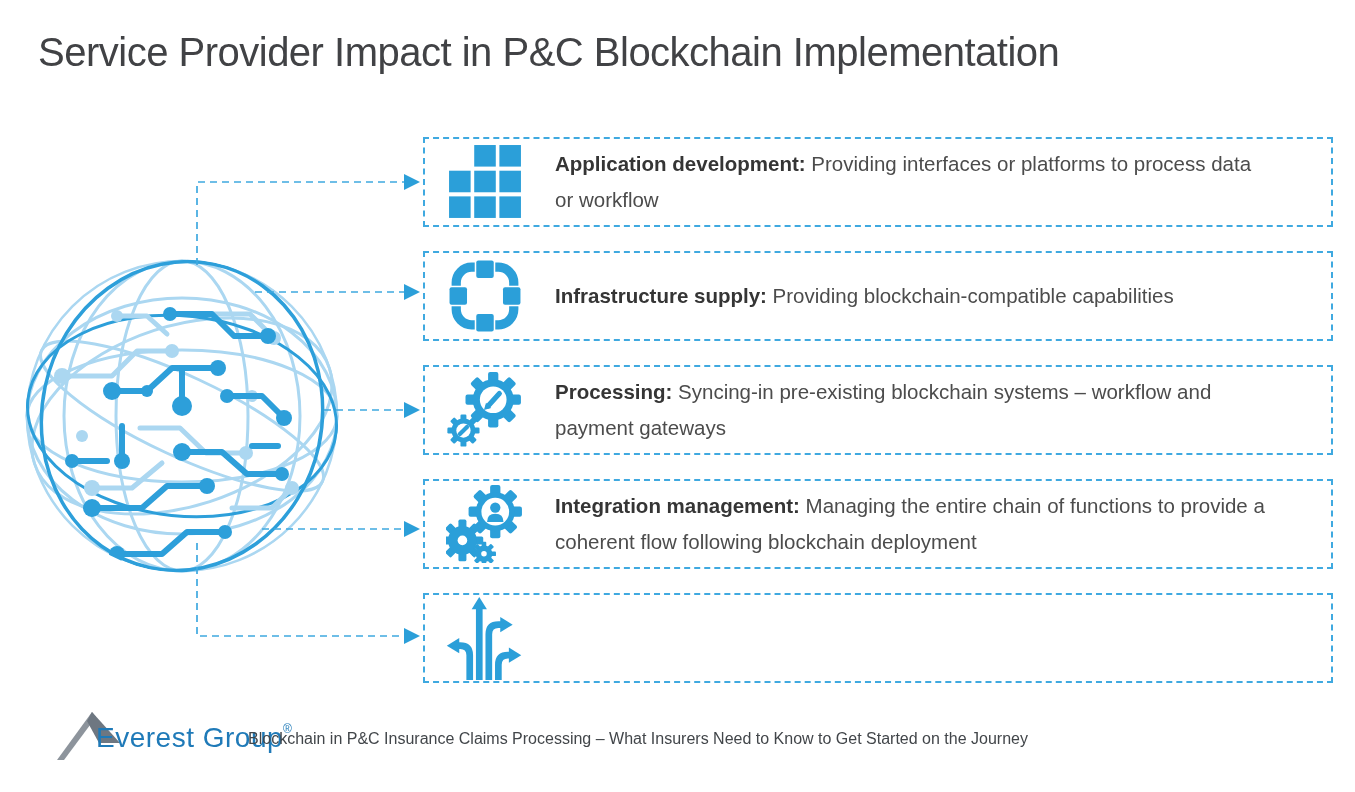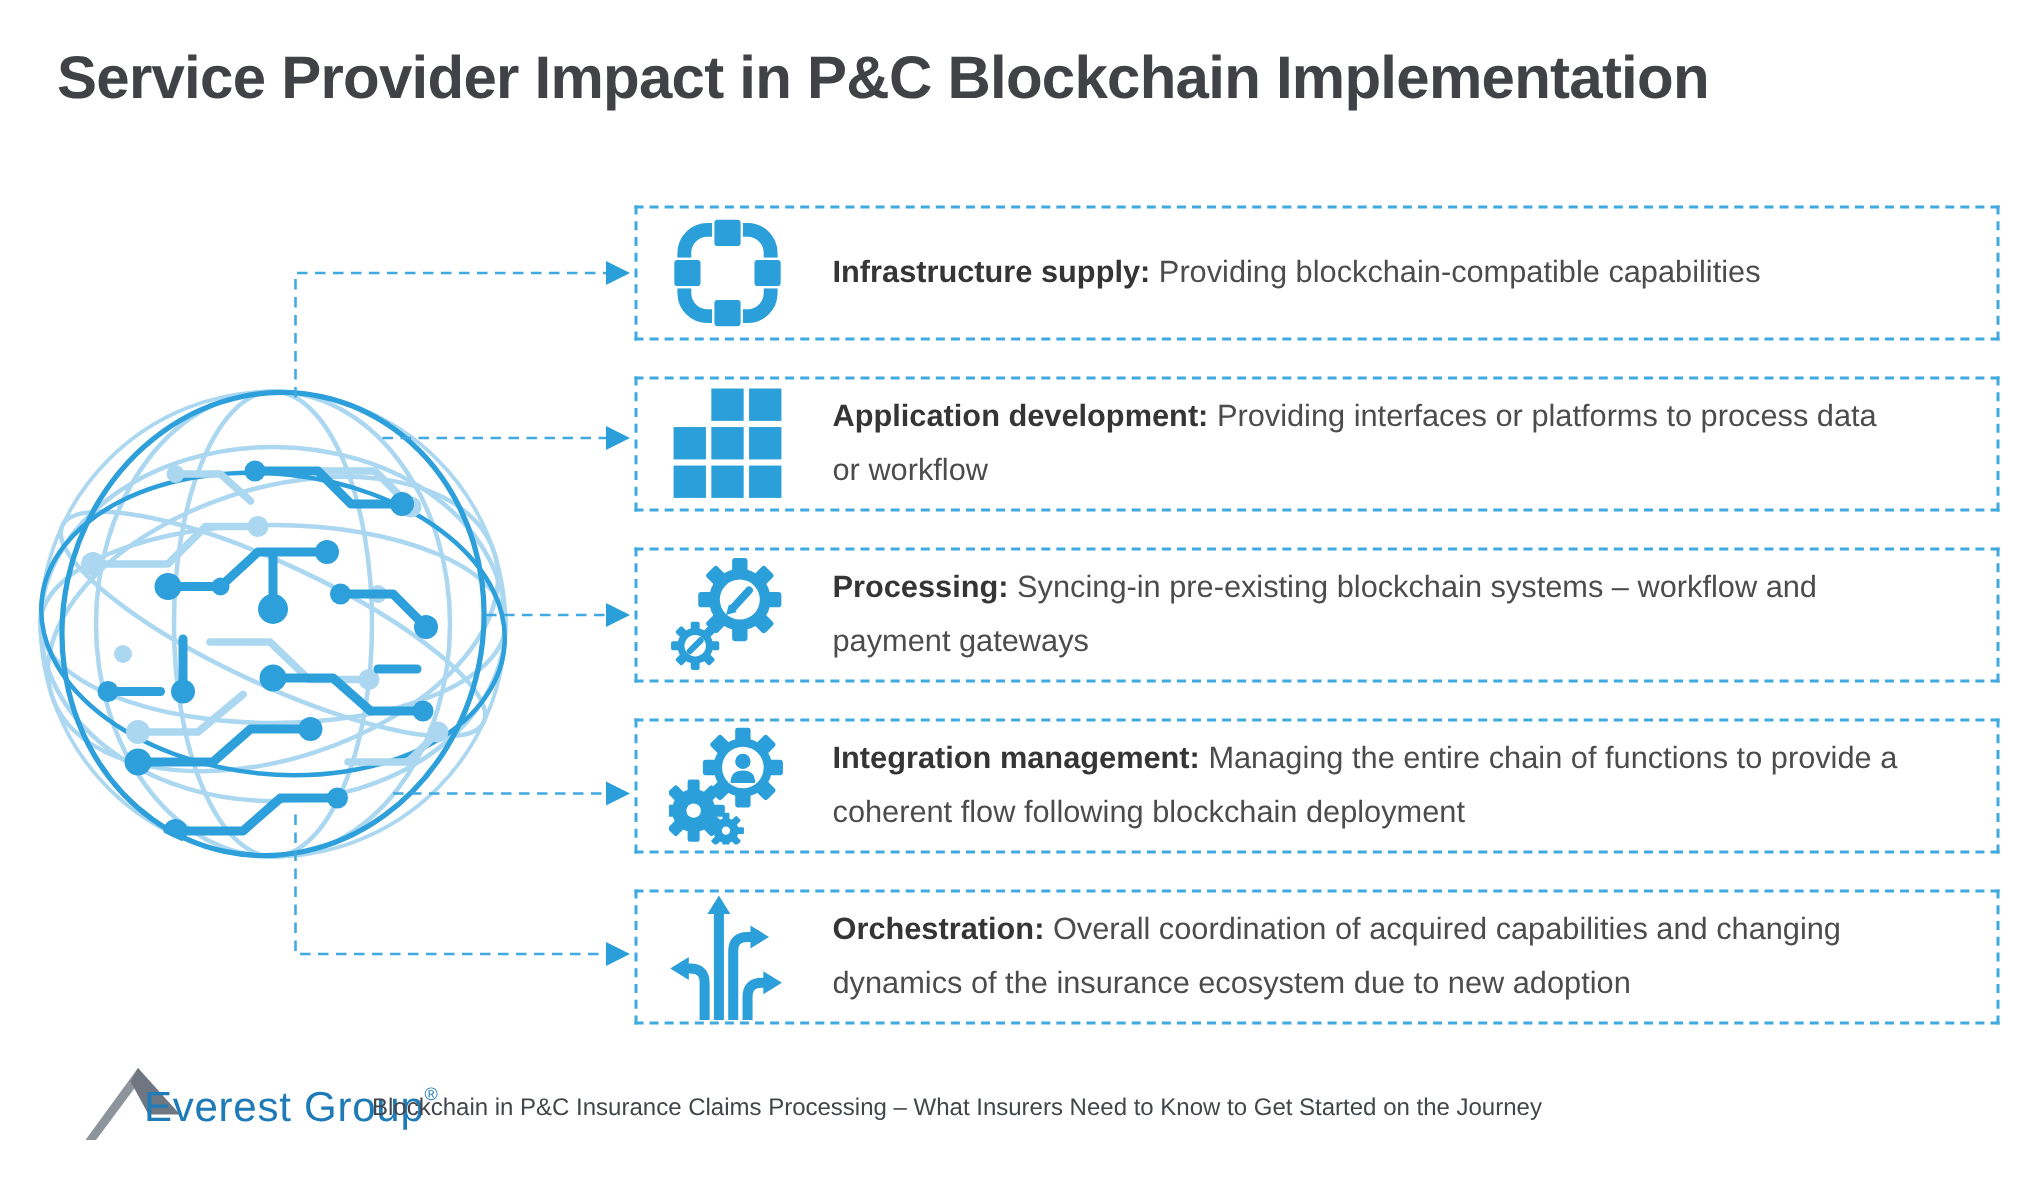--- a/index.html
+++ b/index.html
@@ -13,21 +13,21 @@
     --logo-blue:#1F7AB8;
     --logo-gray:#757D85;
   }
   html,body{margin:0;padding:0;}
   body{
     width:1355px;height:792px;position:relative;overflow:hidden;
     background:#ffffff;font-family:"Liberation Sans",sans-serif;
   }
   .page-title{
     position:absolute;left:38px;top:30px;margin:0;
-    font-size:40px;font-weight:bold;letter-spacing:-0.5px;
+    font-size:40px;font-weight:normal;letter-spacing:-0.5px;
     color:var(--heading);white-space:nowrap;
   }
   .globe{position:absolute;left:20px;top:256px;}
   .connectors{position:absolute;left:0;top:0;pointer-events:none;}
   .boxes{position:absolute;left:423px;top:137px;}
   .item-box{
     width:910px;height:90px;box-sizing:border-box;
     border:2px dashed var(--dash);
     margin-bottom:24px;
     display:flex;align-items:center;
@@ -148,20 +148,41 @@
     <polygon points="404,402 404,418 420,410"></polygon>
     <polygon points="404,521 404,537 420,529"></polygon>
     <polygon points="404,628 404,644 420,636"></polygon>
   </g>
 </svg>
 
 <div class="boxes">
 
   <div class="item-box">
     <div class="icon-wrap">
+      <svg width="74" height="76" viewBox="0 0 72 74">
+        <g class="ic-fill">
+          <rect x="25.5" y="1" width="21" height="21"></rect>
+          <rect x="50" y="1" width="21" height="21"></rect>
+          <rect x="1" y="26" width="21" height="21"></rect>
+          <rect x="25.5" y="26" width="21" height="21"></rect>
+          <rect x="50" y="26" width="21" height="21"></rect>
+          <rect x="1" y="51" width="21" height="21"></rect>
+          <rect x="25.5" y="51" width="21" height="21"></rect>
+          <rect x="50" y="51" width="21" height="21"></rect>
+        </g>
+      </svg>
+    </div>
+    <div class="item-text">
+      <strong>Application development:</strong>
+      <span>Providing interfaces or platforms to process data or workflow</span>
+    </div>
+  </div>
+
+  <div class="item-box">
+    <div class="icon-wrap">
       <svg width="74" height="74" viewBox="0 0 72 72">
         <rect class="ic-stroke" x="8" y="8" width="56" height="56" rx="15" stroke-width="9"></rect>
         <rect x="26" y="0" width="20" height="18" fill="#fff"></rect>
         <rect x="26" y="54" width="20" height="18" fill="#fff"></rect>
         <rect x="0" y="26" width="18" height="20" fill="#fff"></rect>
         <rect x="54" y="26" width="18" height="20" fill="#fff"></rect>
         <g class="ic-fill">
           <rect x="27.5" y="1.5" width="17" height="17" rx="2"></rect>
           <rect x="27.5" y="53.5" width="17" height="17" rx="2"></rect>
           <rect x="1.5" y="27.5" width="17" height="17" rx="2"></rect>
@@ -170,41 +191,20 @@
       </svg>
     </div>
     <div class="item-text">
       <strong>Infrastructure supply:</strong>
       <span>Providing blockchain-compatible capabilities</span>
     </div>
   </div>
 
   <div class="item-box">
     <div class="icon-wrap">
-      <svg width="74" height="76" viewBox="0 0 72 74">
-        <g class="ic-fill">
-          <rect x="25.5" y="1" width="21" height="21"></rect>
-          <rect x="50" y="1" width="21" height="21"></rect>
-          <rect x="1" y="26" width="21" height="21"></rect>
-          <rect x="25.5" y="26" width="21" height="21"></rect>
-          <rect x="50" y="26" width="21" height="21"></rect>
-          <rect x="1" y="51" width="21" height="21"></rect>
-          <rect x="25.5" y="51" width="21" height="21"></rect>
-          <rect x="50" y="51" width="21" height="21"></rect>
-        </g>
-      </svg>
-    </div>
-    <div class="item-text">
-      <strong>Application development:</strong>
-      <span>Providing interfaces or platforms to process data or workflow</span>
-    </div>
-  </div>
-
-  <div class="item-box">
-    <div class="icon-wrap">
       <svg width="78" height="78" viewBox="0 0 76 76">
         <g transform="translate(46,28)">
           <g class="ic-fill">
             <rect x="-5" y="-27" width="10" height="12" rx="2"></rect>
             <rect x="-5" y="-27" width="10" height="12" rx="2" transform="rotate(45)"></rect>
             <rect x="-5" y="-27" width="10" height="12" rx="2" transform="rotate(90)"></rect>
             <rect x="-5" y="-27" width="10" height="12" rx="2" transform="rotate(135)"></rect>
             <rect x="-5" y="-27" width="10" height="12" rx="2" transform="rotate(180)"></rect>
             <rect x="-5" y="-27" width="10" height="12" rx="2" transform="rotate(225)"></rect>
             <rect x="-5" y="-27" width="10" height="12" rx="2" transform="rotate(270)"></rect>
@@ -305,24 +305,20 @@
           <path d="M54,88 L54,72 Q54,62 64,62 L67,62"></path>
         </g>
         <g class="ic-fill">
           <polygon points="26,14 42,14 34,1"></polygon>
           <polygon points="13,44 13,60 0,52"></polygon>
           <polygon points="56,22 56,38 69,30"></polygon>
           <polygon points="65,54 65,70 78,62"></polygon>
         </g>
       </svg>
     </div>
-    <div class="item-text">
-      <strong>Orchestration:</strong>
-      <span>Overall coordination of acquired capabilities and changing dynamics of the insurance ecosystem due to new adoption</span>
-    </div>
   </div>
 
 </div>
 
 <div class="footer">
   <svg class="logo-mark" width="70" height="52" viewBox="0 0 70 52">
     <polygon points="36,4 40,9 8,52 1,52" fill="#8D949C"></polygon>
     <polygon points="36,4 64,35 43,35 31,13" fill="#6E7781"></polygon>
   </svg>
   <div class="logo-name"><span>Everest Group</span><span class="logo-reg">®</span></div>

